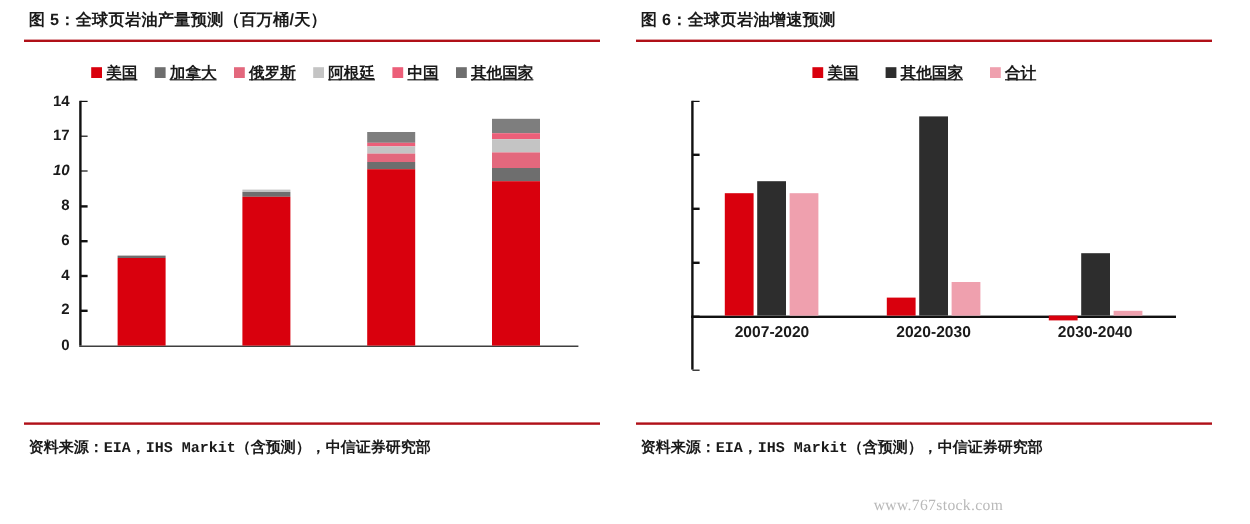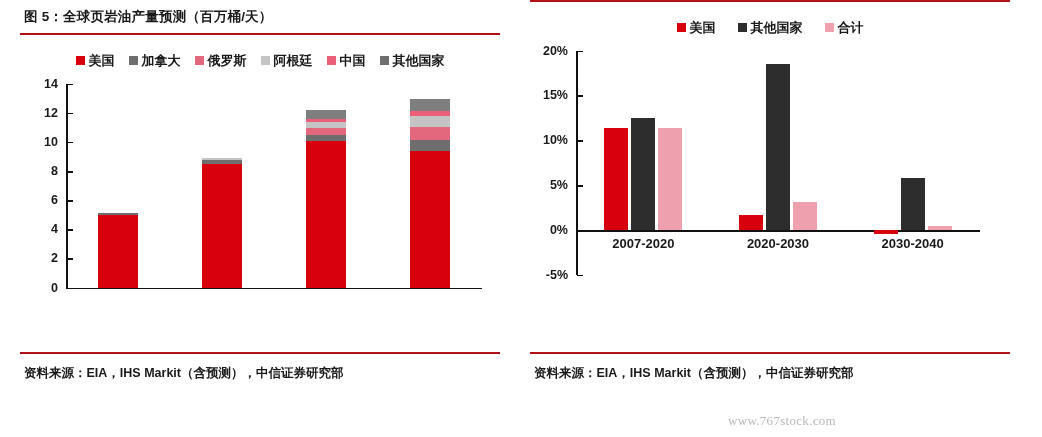--- a/index.html
+++ b/index.html
@@ -23,21 +23,21 @@
   }
   .rule-red { height: 1.6px; background: #B01018; width: 100%; }
 
   .legend {
     display: flex; align-items: center; justify-content: center;
     gap: 14px; margin-top: 17px; height: 18px;
   }
   .legend.right-legend { gap: 22px; }
   .legend-item { display: flex; align-items: center; gap: 4px; }
   .legend-swatch { width: 9px; height: 9px; display: inline-block; }
-  .legend-label { font-size: 13px; font-weight: bold; color: #1a1a1a; white-space: nowrap; }
+  .legend-label { font-size: 13px; font-weight: bold; color: #1a1a1a; white-space: nowrap; text-decoration: underline; }
 
   
   .plot { position: relative; margin-top: 10px; height: 235px; }
   .ylabels { position: absolute; left: 0; top: 0; width: 42px; height: 100%; }
   .ylabel {
     position: absolute; right: 4px; transform: translateY(-50%);
     font-size: 12.5px; font-weight: bold; color: #1a1a1a; white-space: nowrap;
   }
   .axis-y {
     position: absolute; width: 1.8px; background: #111;
@@ -62,21 +62,21 @@
     text-align: center; white-space: nowrap;
   }
 
   
   .gbars { position: absolute; }
   .gbar { position: absolute; bottom: 0; }
 
   .footer-wrap { position: absolute; left: 0; width: 100%; top: 352px; }
   .footer-text {
     font-size: 12.5px; font-weight: bold; color: #1a1a1a;
-    padding: 11px 4px 0 4px; white-space: nowrap;
+    padding: 11px 4px 0 4px; white-space: nowrap; font-family: Liberation Mono, monospace;
   }
 
   .watermark {
     position: absolute; right: 12px; bottom: 8px;
     font-family: "Liberation Serif", "DejaVu Serif", serif;
     font-size: 13px; color: #b9b9b9; letter-spacing: .3px;
   }
 </style>
 </head>
 <body>
@@ -114,22 +114,22 @@
         </div>
       </div>
 
     <div class="plot" id="plot-left">
       <div class="ylabels" id="ylabels-left">
           <div class="ylabel" style="top: 208px;">0</div>
           <div class="ylabel" style="top: 178.857px;">2</div>
           <div class="ylabel" style="top: 149.714px;">4</div>
           <div class="ylabel" style="top: 120.571px;">6</div>
           <div class="ylabel" style="top: 91.4286px;">8</div>
-          <div class="ylabel" style="top: 62.2857px;">10</div>
-          <div class="ylabel" style="top: 33.1429px;">12</div>
+          <div class="ylabel" style="top: 62.2857px; font-style: italic;">10</div>
+          <div class="ylabel" style="top: 33.1429px;">17</div>
           <div class="ylabel" style="top: 4px;">14</div>
         </div>
       <div class="axis-y" id="axisy-left" style="left: 46px; top: 4px; height: 204px;"></div>
       <div class="axis-x" id="axisx-left" style="left: 46px; top: 208px; width: 416px;"></div>
       <div class="bars" id="bars-left" style="left: 46px; top: 4px; width: 416px; height: 204px;">
           <div class="group" style="width: 104px;">
             <div class="stack">
               <div class="seg" style="height: 2.91429px; background: rgb(110, 110, 110);"></div>
               <div class="seg" style="height: 72.1286px; background: rgb(217, 0, 13);"></div>
             </div>
@@ -171,46 +171,39 @@
         <div class="tick" style="left: 47px; top: 4px;"></div>
       </div>
 
     <div class="footer-wrap">
       <div class="rule-red"></div>
       <div class="footer-text">资料来源：EIA，IHS Markit（含预测），中信证券研究部</div>
     </div>
   </div>
 
   <div class="panel panel-right">
+    <div class="panel-title">图 6：全球页岩油增速预测</div>
     <div class="rule-red"></div>
 
     <div class="legend right-legend" id="legend-right">
         <div class="legend-item">
           <span class="legend-swatch" style="background: rgb(217, 0, 13);"></span>
           <span class="legend-label">美国</span>
         </div>
         <div class="legend-item">
           <span class="legend-swatch" style="background: rgb(45, 45, 45);"></span>
           <span class="legend-label">其他国家</span>
         </div>
         <div class="legend-item">
           <span class="legend-swatch" style="background: rgb(239, 160, 174);"></span>
           <span class="legend-label">合计</span>
         </div>
       </div>
 
     <div class="plot" id="plot-right">
-      <div class="ylabels" id="ylabels-right">
-          <div class="ylabel" style="top: 4px;">20%</div>
-          <div class="ylabel" style="top: 48.8px;">15%</div>
-          <div class="ylabel" style="top: 93.6px;">10%</div>
-          <div class="ylabel" style="top: 138.4px;">5%</div>
-          <div class="ylabel" style="top: 183.2px;">0%</div>
-          <div class="ylabel" style="top: 228px;">-5%</div>
-        </div>
       <div class="axis-y" id="axisy-right" style="left: 46px; top: 4px; height: 224px;"></div>
       <div class="axis-x" id="axisx-right" style="left: 46px; top: 183.2px; width: 404px;"></div>
       <div class="gbars" id="bars-right" style="left: 46px; top: 4px; width: 404px; height: 224px;">
           <div class="gbar" style="width: 24px; left: 28.3333px; background: rgb(217, 0, 13); bottom: 44.8px; height: 102.144px;"></div>
           <div class="gbar" style="width: 24px; left: 55.3333px; background: rgb(45, 45, 45); bottom: 44.8px; height: 112px;"></div>
           <div class="gbar" style="width: 24px; left: 82.3333px; background: rgb(239, 160, 174); bottom: 44.8px; height: 102.144px;"></div>
           <div class="gbar" style="width: 24px; left: 163px; background: rgb(217, 0, 13); bottom: 44.8px; height: 15.232px;"></div>
           <div class="gbar" style="width: 24px; left: 190px; background: rgb(45, 45, 45); bottom: 44.8px; height: 165.76px;"></div>
           <div class="gbar" style="width: 24px; left: 217px; background: rgb(239, 160, 174); bottom: 44.8px; height: 27.776px;"></div>
           <div class="gbar" style="width: 24px; left: 297.667px; background: rgb(217, 0, 13); bottom: 40.32px; height: 4.48px;"></div>

